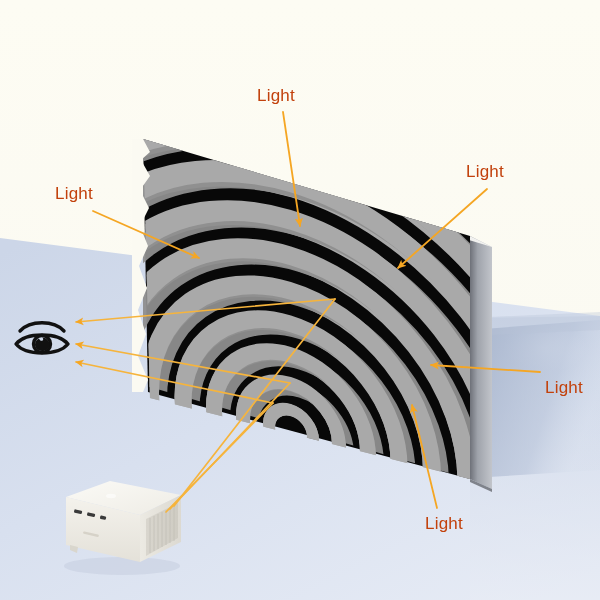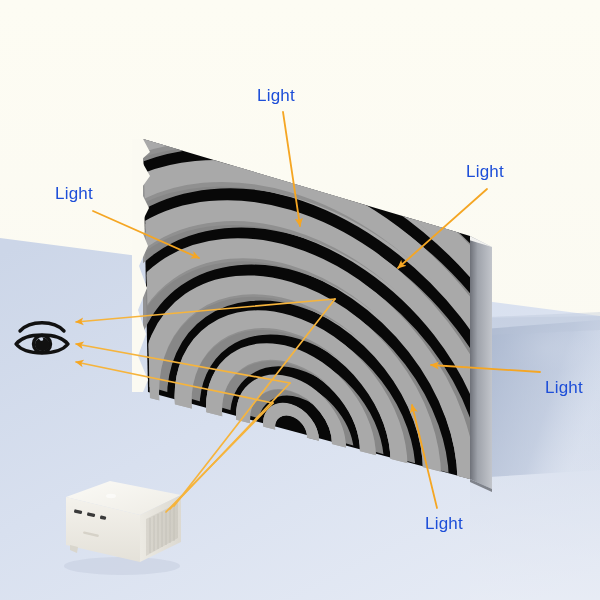--- a/index.html
+++ b/index.html
@@ -8,21 +8,21 @@
     width:600px;height:600px;overflow:hidden;
     font-family:"Liberation Sans", sans-serif;
     background:#fdfcf6;
   }
   #stage{position:relative;width:600px;height:600px;overflow:hidden;}
   #scene{position:absolute;inset:0;width:600px;height:600px;}
   .lbl{
     position:absolute;
     font-family:"Liberation Sans", sans-serif;
     font-size:17px;
-    color:#1d4ed8;
+    color:#c2410c;
     white-space:nowrap;
     letter-spacing:0.2px;
   }
   .lbl-1{left:257px;top:86px;}
   .lbl-2{left:55px;top:184px;}
   .lbl-3{left:466px;top:162px;}
   .lbl-4{left:545px;top:378px;}
   .lbl-5{left:425px;top:514px;}
 </style>
 </head>

